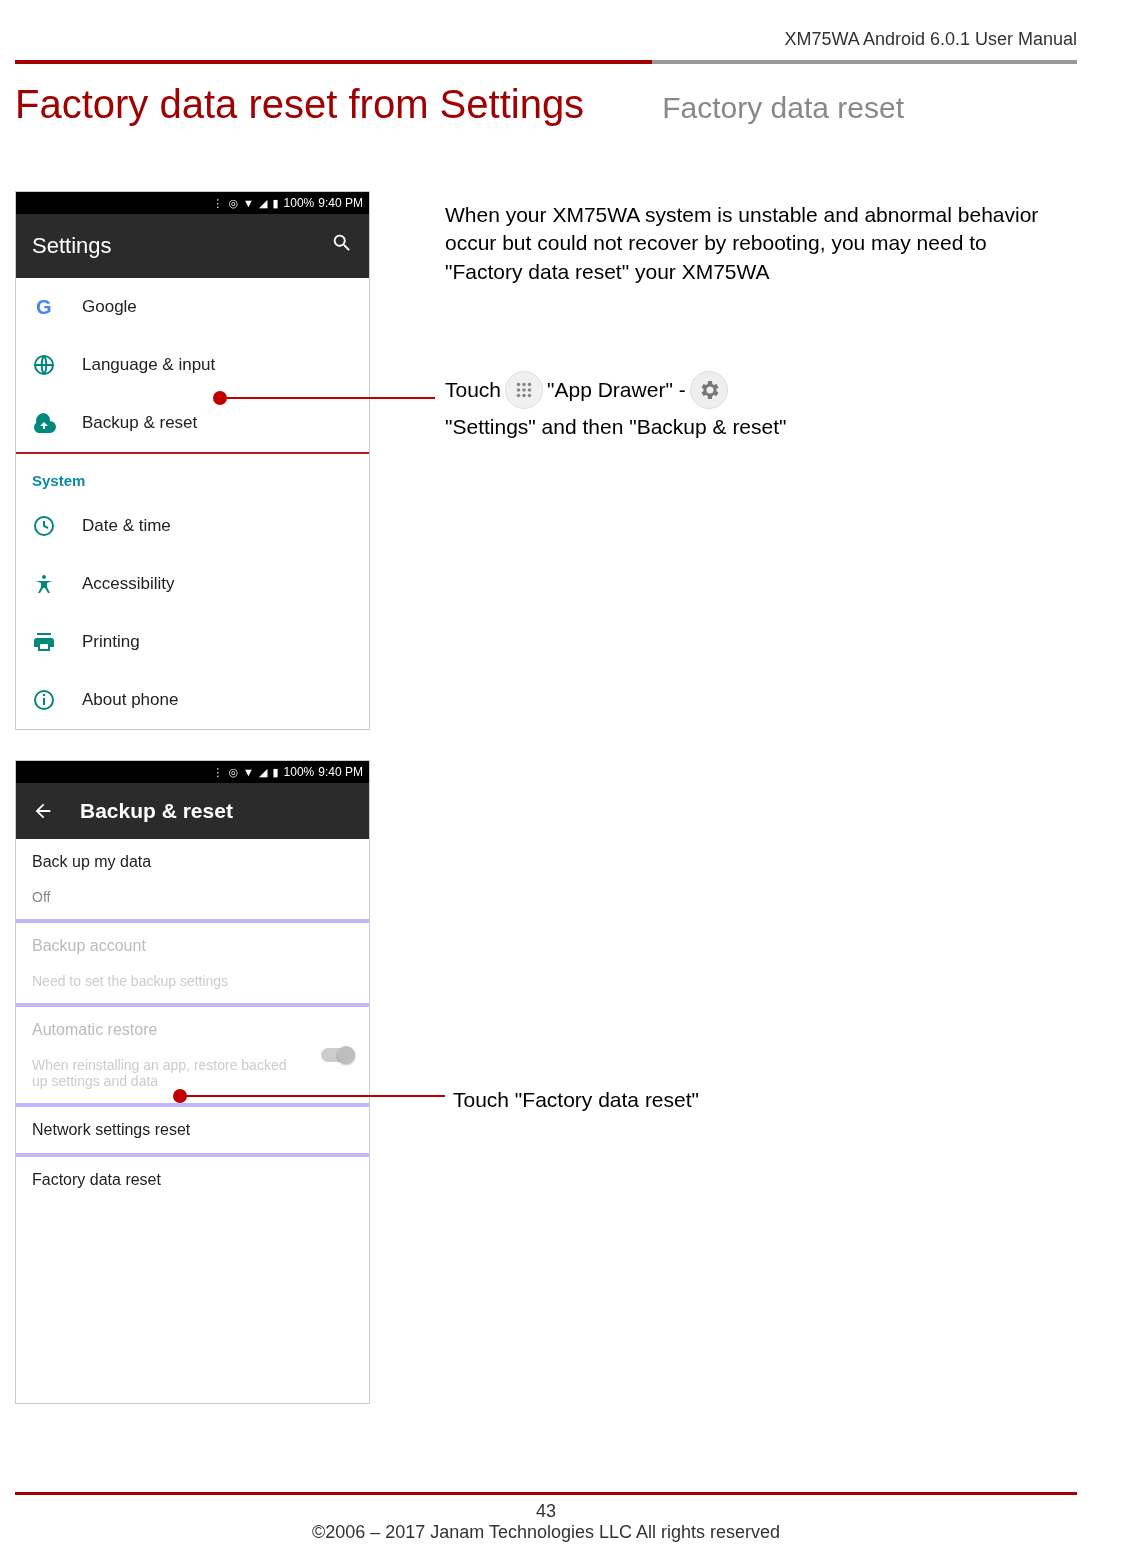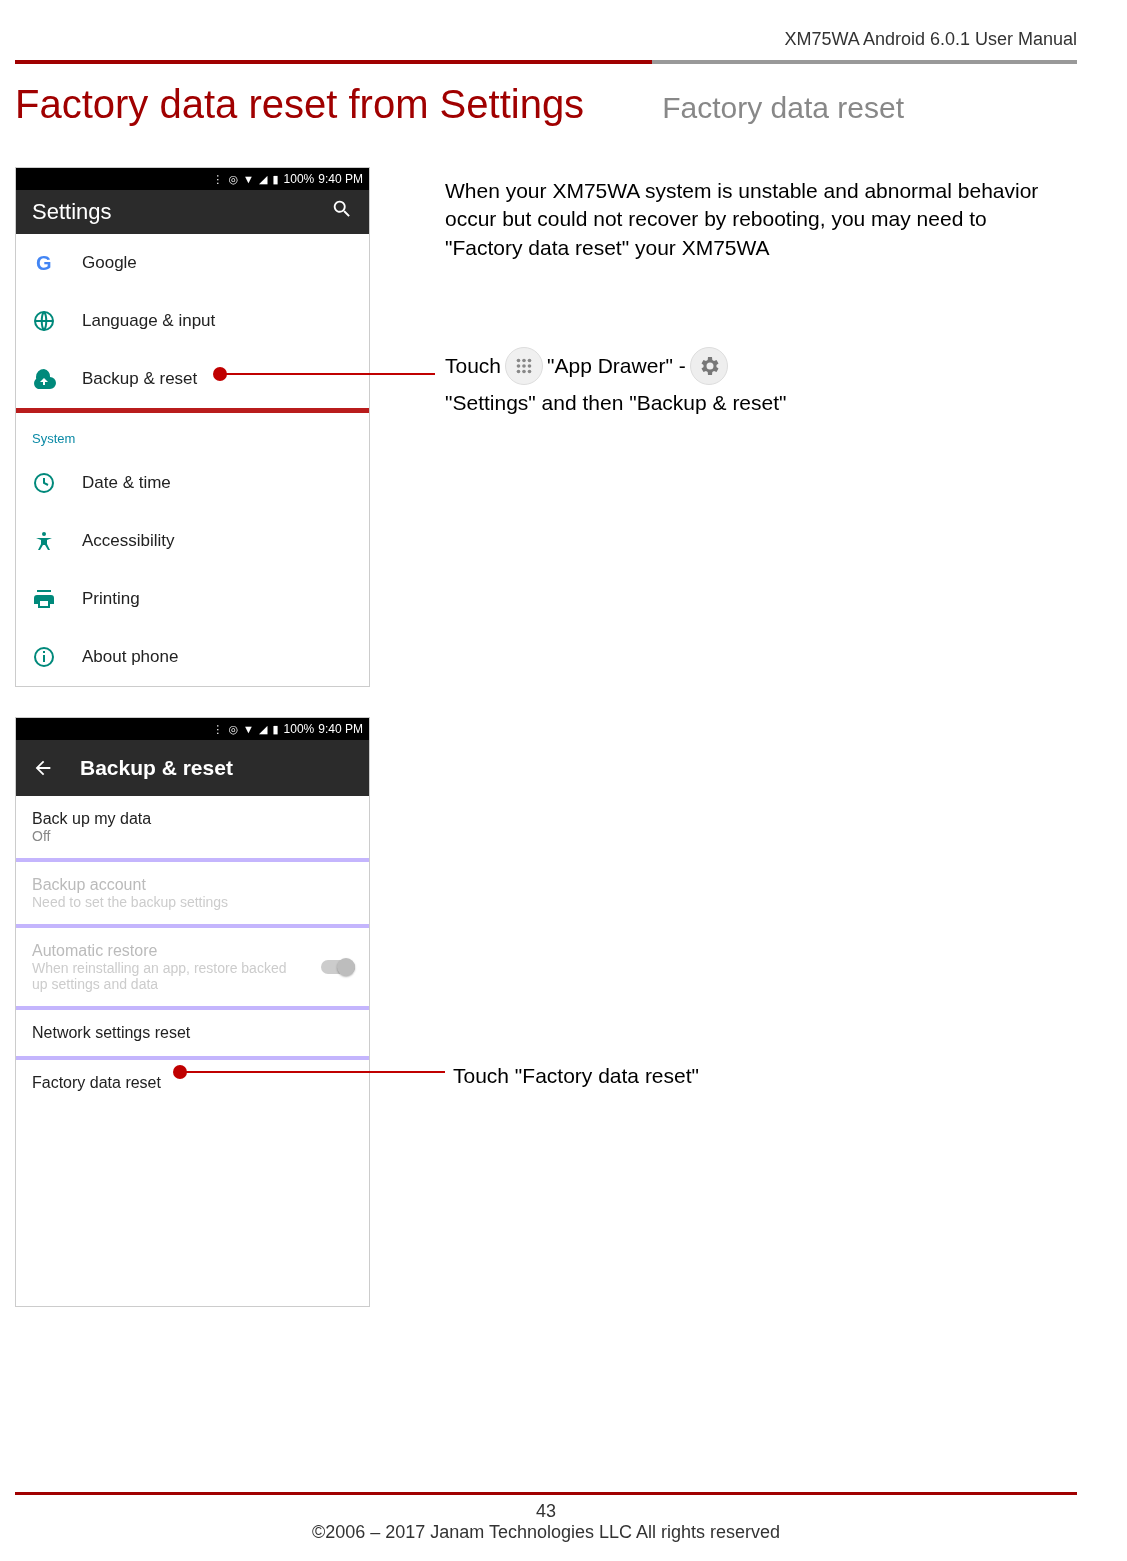--- a/index.html
+++ b/index.html
@@ -24,21 +24,21 @@
     display: flex;
     width: 100%;
   }
   .hr-red { height: 4px; background: #a00000; width: 60%; }
   .hr-gray { height: 4px; background: #999; width: 40%; }
 
   .titles {
     display: flex;
     align-items: baseline;
     margin-top: 18px;
-    margin-bottom: 40px;
+    margin-bottom: 64px;
   }
   .title-left {
     color: #a00000;
     font-size: 40px;
     font-weight: 400;
     width: 60%;
   }
   .title-right {
     color: #888;
     font-size: 30px;
@@ -63,21 +63,21 @@
     align-items: center;
     justify-content: flex-end;
     font-size: 12px;
     padding: 0 6px;
     gap: 4px;
   }
   .sb-icons { font-size: 11px; letter-spacing: 1px; }
   .settings-header {
     background: #2b2b2b;
     color: #fff;
-    height: 44px;
+    height: 64px;
     display: flex;
     align-items: center;
     justify-content: space-between;
     padding: 0 16px;
     font-size: 22px;
   }
   .search-ic svg { width: 22px; height: 22px; fill: #fff; }
   .list { background: #fff; }
   .list-item {
     display: flex;
@@ -88,24 +88,24 @@
     font-size: 17px;
     color: #222;
   }
   .list-icon {
     width: 24px; height: 24px;
     margin-right: 26px;
     display: flex; align-items: center; justify-content: center;
   }
   .section-hdr {
     color: #0b8aa6;
-    font-size: 13px;
-    font-weight: 400;
+    font-size: 15px;
+    font-weight: 700;
     padding: 18px 16px 8px;
-    border-top: 5px solid #b91c1c;
+    border-top: 2px solid #b91c1c;
   }
 
   
   .ic-g svg { fill: #db4437; }
   .ic-globe svg { fill: #00897b; }
   .ic-cloud svg { fill: #00897b; }
   .ic-clock svg { fill: #00897b; }
   .ic-access svg { fill: #00897b; }
   .ic-print svg { fill: #00897b; }
   .ic-info svg { fill: #00897b; }
@@ -121,21 +121,21 @@
     font-size: 21px;
     font-weight: 600;
   }
   .back-ic { width: 22px; height: 22px; margin-right: 26px; }
   .back-ic svg { fill: #fff; }
   .bk-item {
     padding: 14px 16px;
     border-bottom: 4px solid #c4b5fd;
   }
   .bk-item .t1 { font-size: 16px; color: #222; }
-  .bk-item .t2 { font-size: 14px; color: #888; margin-top: 0; }
+  .bk-item .t2 { font-size: 14px; color: #888; margin-top: 18px; }
   .bk-item.disabled .t1 { color: #bbb; }
   .bk-item.disabled .t2 { color: #ccc; }
   .bk-item.relpos { position: relative; }
   .toggle {
     position: absolute; right: 14px; top: 50%; transform: translateY(-50%);
     width: 34px; height: 14px; border-radius: 7px; background: #ccc;
   }
   .toggle .knob {
     width: 18px; height: 18px; border-radius: 50%; background: #bdbdbd;
     position: absolute; top: -2px; left: 16px;

